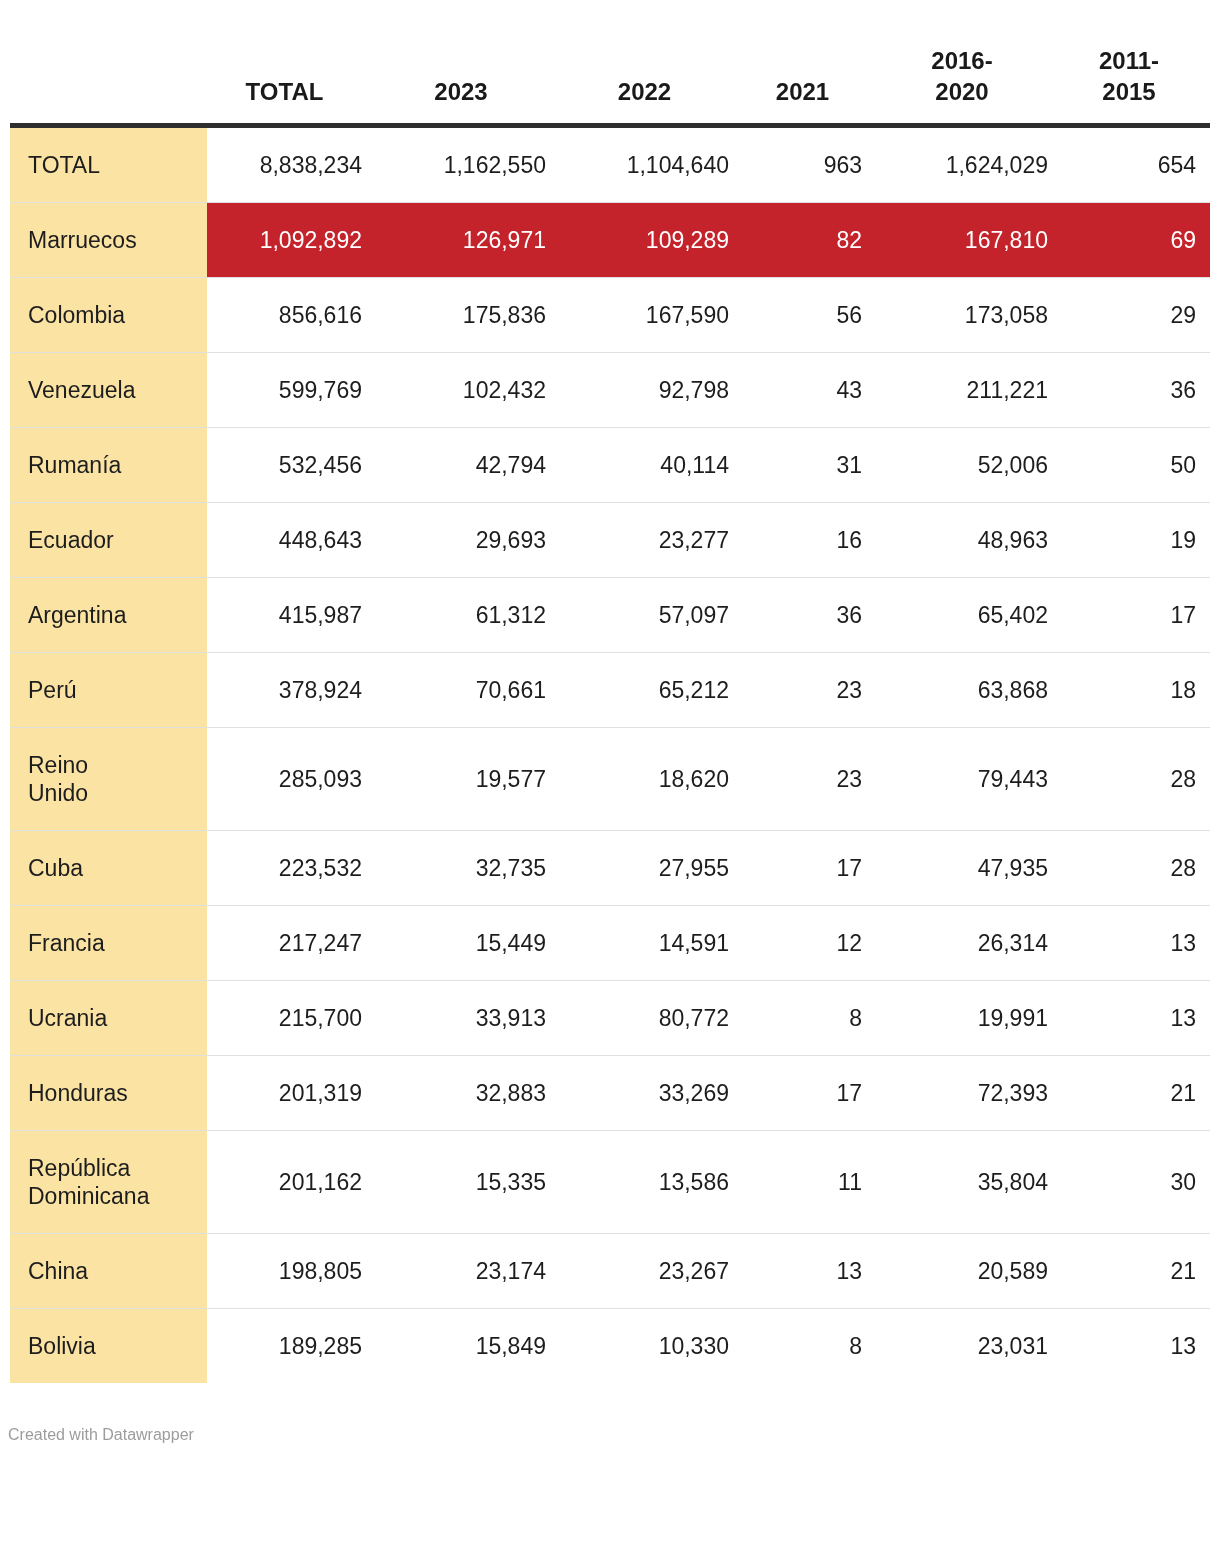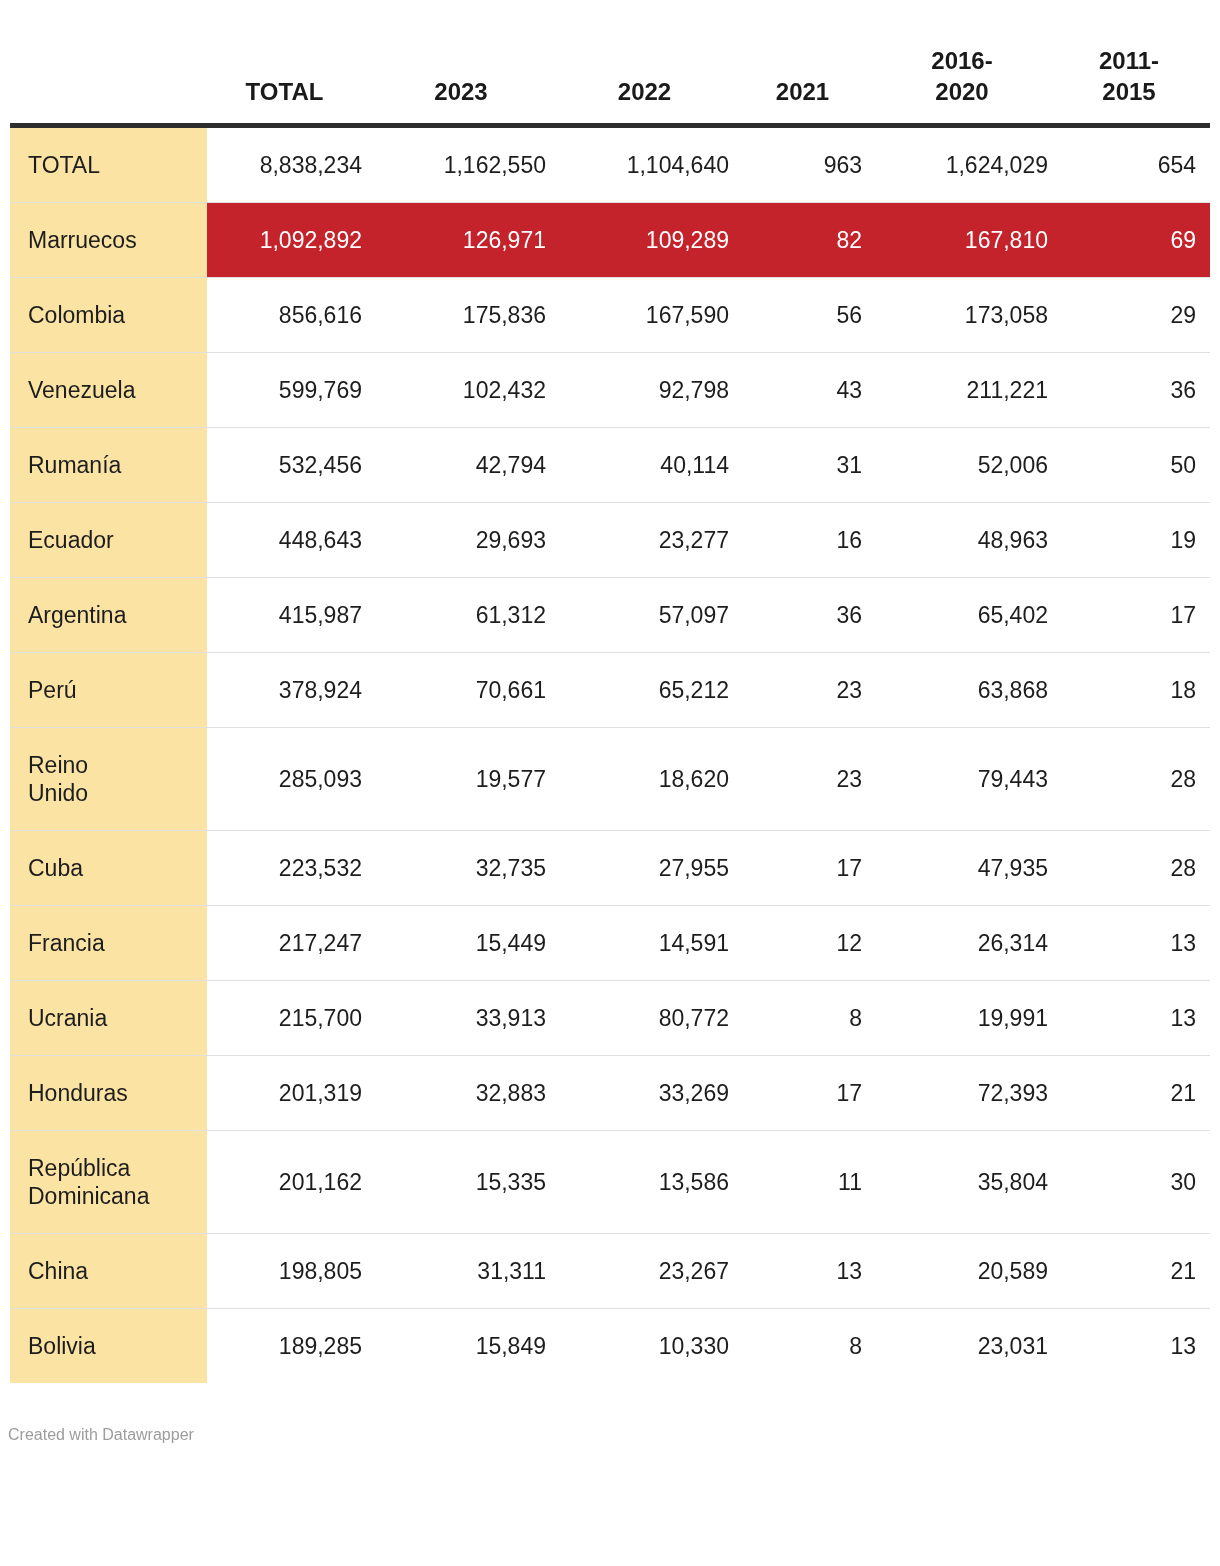--- a/index.html
+++ b/index.html
@@ -234,21 +234,21 @@
           <td>201,162</td>
           <td>15,335</td>
           <td>13,586</td>
           <td>11</td>
           <td>35,804</td>
           <td>30</td>
         </tr>
         <tr>
           <td class="label">China</td>
           <td>198,805</td>
-          <td>31,311</td>
+          <td>23,174</td>
           <td>23,267</td>
           <td>13</td>
           <td>20,589</td>
           <td>21</td>
         </tr>
         <tr>
           <td class="label">Bolivia</td>
           <td>189,285</td>
           <td>15,849</td>
           <td>10,330</td>

